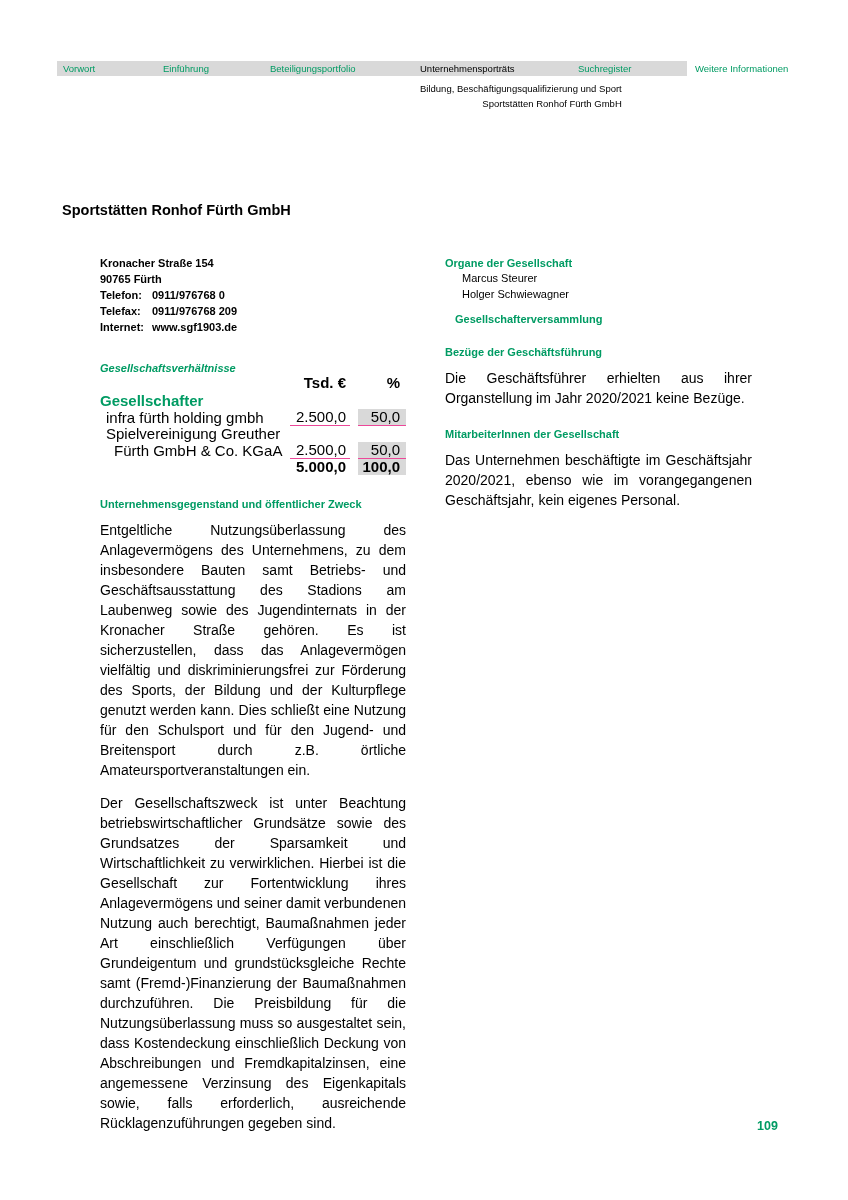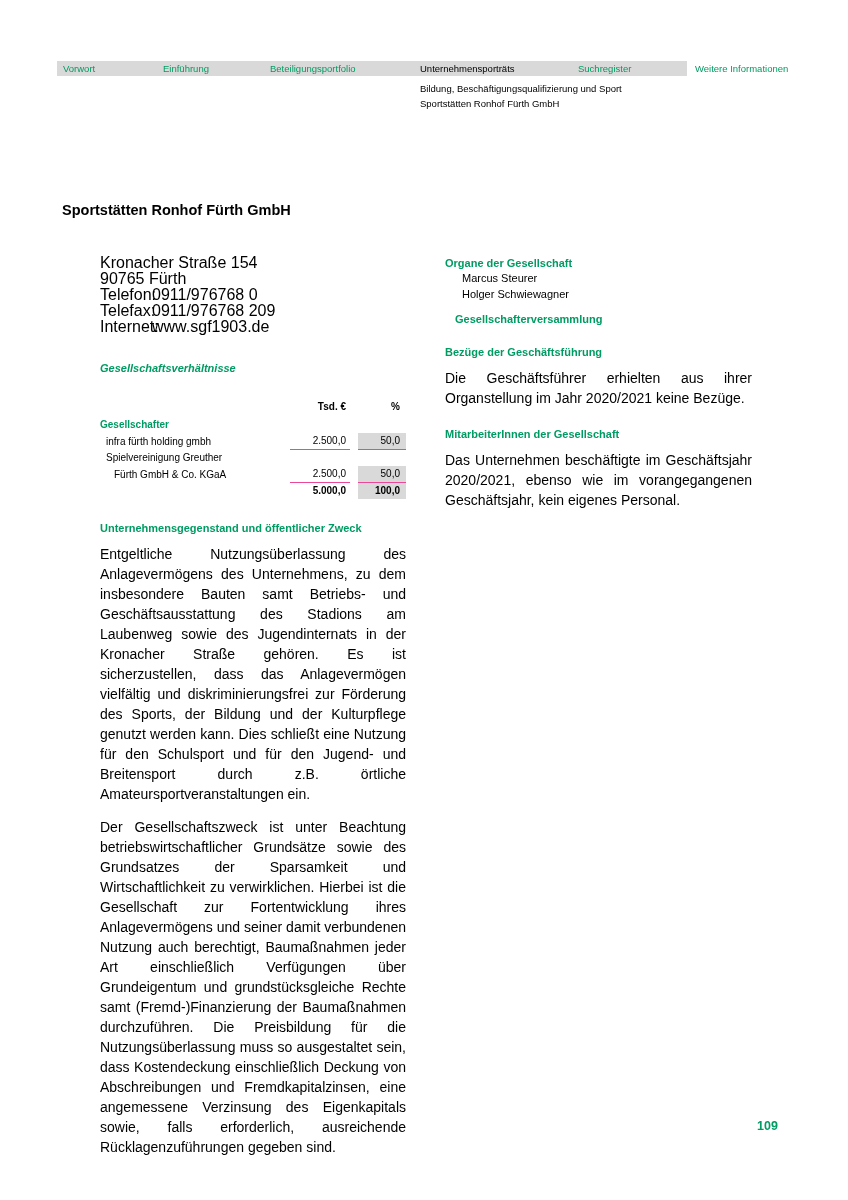--- a/index.html
+++ b/index.html
@@ -17,44 +17,44 @@
     position:absolute; left:57px; top:61px; width:630px; height:15px;
     background:var(--bar-gray,#d9d9d9);
   }
   .nav-item {
     position:absolute; top:2px; font-size:9.5px; line-height:11px;
     color:var(--accent,#009b63); text-decoration:none; white-space:nowrap; cursor:pointer;
   }
   .nav-item.active { color:#000; }
 
   .breadcrumb {
-    position:absolute; left:420px; top:81px; font-size:9.5px; line-height:15px; color:#000;
+    position:absolute; left:420px; top:81px; font-size:9.5px; line-height:15px; color:#000;text-align:right;
   }
 
   .title {
     position:absolute; left:62px; top:202px;
     font-size:14.5px; font-weight:bold; color:#000;
   }
 
   .green { color:var(--accent,#009b63); }
   .green-heading { color:var(--accent,#009b63); font-size:11px; font-weight:bold; line-height:14px; }
 
   
   .col-left  { position:absolute; left:100px; top:255px; width:306px; }
   .col-right { position:absolute; left:445px; top:256px; width:307px; }
 
   
-  .address { font-size:16px; line-height:16px; }
+  .address { font-size:11px; line-height:16px;font-weight:bold; }
   .contact-label { display:inline-block; width:52px; }
   .weblink { color:#000; cursor:pointer; }
 
   .sh-heading { margin-top:26px;font-style:italic; }
 
   
-  .sh-table { margin-top:24px; font-size:10px; }
+  .sh-table { margin-top:0; font-size:15px; }
   .sh-row { display:grid; grid-template-columns:190px 60px 8px 48px; line-height:16px; align-items:end; }
   .c-name { }
   .c-tsd { text-align:right; padding-right:4px; }
   .c-pct { text-align:right; padding-right:6px; }
   .c-spacer { }
   .colhead { font-weight:bold; }
   .group-label { font-weight:bold; }
   .indent1 { padding-left:6px; }
   .indent2 { padding-left:14px; }
   .underline { border-bottom:1px solid #ec4899; }

